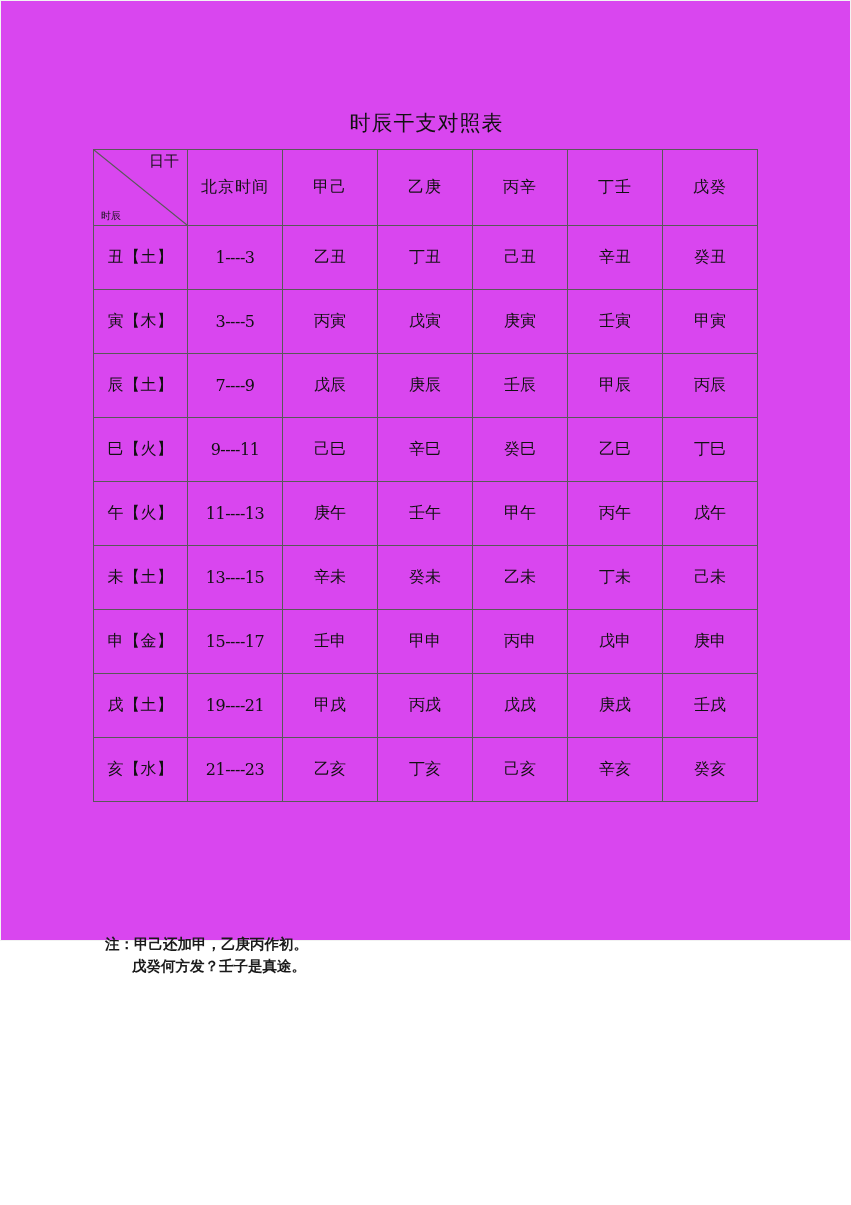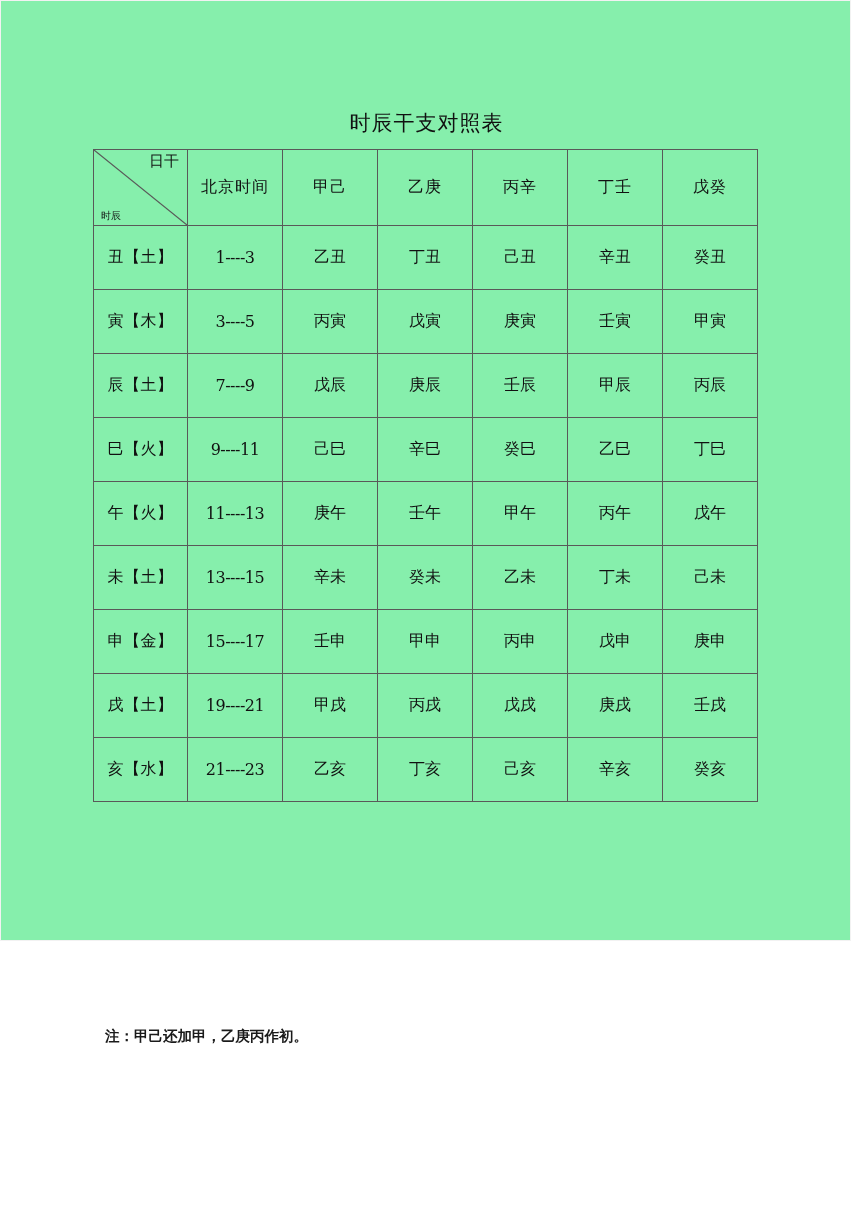--- a/index.html
+++ b/index.html
@@ -13,21 +13,21 @@
     position: relative;
     font-family: "DejaVu Serif", "Liberation Serif", serif;
     overflow: hidden;
   }
   .page {
     position: absolute;
     left: 0;
     top: 0;
     width: 851px;
     height: 941px;
-    background: #86efac;
+    background: #d946ef;
     box-sizing: border-box;
     border: 1px solid #f2f2f2;
     padding-left: 12px;
   }
   .doc-title {
     position: absolute;
     left: 0;
     top: 108px;
     width: 851px;
     text-align: center;
@@ -103,21 +103,21 @@
     font-size: 16px;
     letter-spacing: 0.5px;
   }
   td.head-label {
     font-size: 16px;
     letter-spacing: 1px;
   }
   .notes {
     position: absolute;
     left: 104px;
-    top: 1024px;
+    top: 932px;
     width: 600px;
     font-size: 14.5px;
     font-weight: bold;
     line-height: 1.55;
     color: #1a1a1a;
     font-family: "DejaVu Serif", "Liberation Serif", serif;
   }
   .notes .note-line {
     white-space: pre;
   }
@@ -239,15 +239,16 @@
         <td>丁亥</td>
         <td>己亥</td>
         <td>辛亥</td>
         <td>癸亥</td>
       </tr>
     </tbody>
   </table>
 
   <div class="notes">
     <div class="note-line">注：甲己还加甲，乙庚丙作初。</div>
+    <div class="note-line indent">戊癸何方发？壬子是真途。</div>
   </div>
 
 </div>
 
 </body></html>

